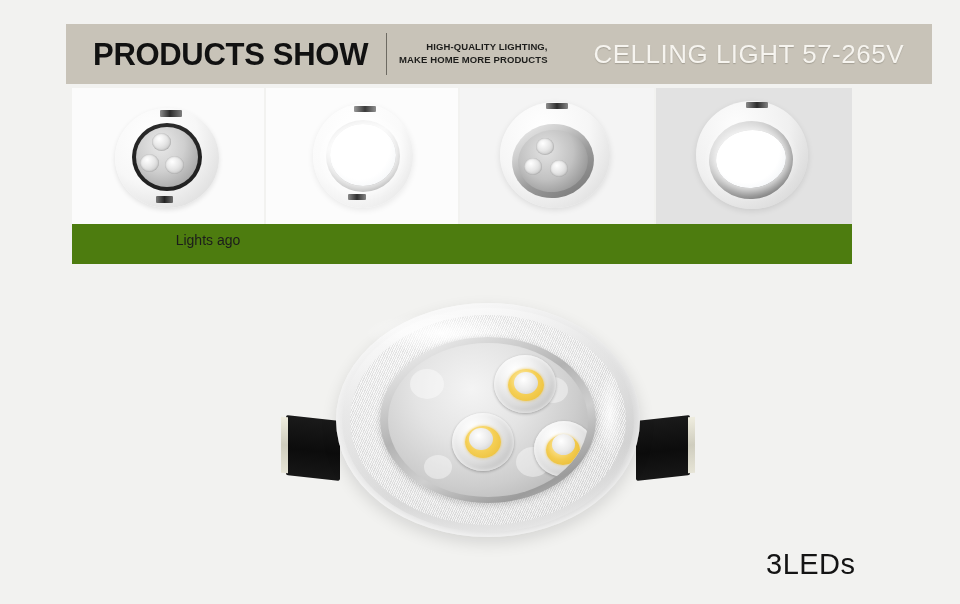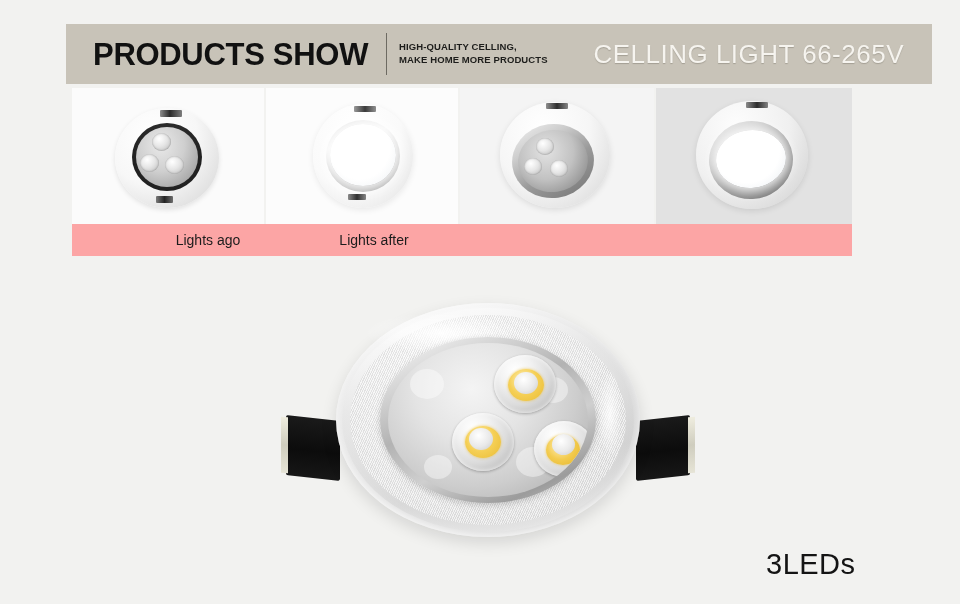--- a/index.html
+++ b/index.html
@@ -18,20 +18,21 @@
   
   .header-band {
     position: absolute;
     left: 66px;
     top: 24px;
     width: 866px;
     height: 60px;
     background: #c8c3b8;
     display: flex;
     align-items: center;
+    text-align: right;
   }
   .header-title {
     font-size: 31px;
     font-weight: bold;
     color: #111111;
     letter-spacing: -0.3px;
     margin-left: 27px;
     white-space: nowrap;
     line-height: 1;
   }
@@ -201,22 +202,22 @@
     background: linear-gradient(90deg,#8b8b8b,#2b2b2b 50%,#828282);
     border-radius: 1px;
   }
 
   
   .caption-strip {
     position: absolute;
     left: 72px;
     top: 224px;
     width: 780px;
-    height: 32px;
-    background: #fca5a5;
+    height: 40px;
+    background: #4d7c0f;
   }
   .caption {
     position: absolute;
     top: 0;
     height: 32px;
     line-height: 32px;
     font-size: 14px;
     color: #1c1c1c;
     text-align: center;
     white-space: nowrap;
@@ -359,24 +360,24 @@
     white-space: nowrap;
   }
 </style>
 </head>
 <body>
 
 <div class="header-band">
   <div class="header-title">PRODUCTS SHOW</div>
   <div class="header-divider"></div>
   <div class="header-sub">
-    <div>HIGH-QUALITY CELLING,</div>
+    <div>HIGH-QUALITY LIGHTING,</div>
     <div>MAKE HOME MORE PRODUCTS</div>
   </div>
-  <div class="header-right">CELLING LIGHT  66-265V</div>
+  <div class="header-right">CELLING LIGHT  57-265V</div>
 </div>
 
 <div class="thumb-row">
 
   <div class="thumb thumb-1">
     <div class="ring-outer t1-bezel"></div>
     <div class="t1-darkring"></div>
     <div class="t1-cup"></div>
     <div class="t-led t1-led-a"></div>
     <div class="t-led t1-led-b"></div>
@@ -407,21 +408,20 @@
     <div class="ring-outer t4-bezel"></div>
     <div class="t4-chrome"></div>
     <div class="t4-glow"></div>
     <div class="t4-clip-top"></div>
   </div>
 
 </div>
 
 <div class="caption-strip">
   <div class="caption cap-1">Lights ago</div>
-  <div class="caption cap-2">Lights after</div>
 </div>
 
 <div class="product">
 
   <div class="clip clip-left">
     <div class="clip-body"></div>
     <div class="clip-edge"></div>
   </div>
 
   <div class="clip clip-right">

